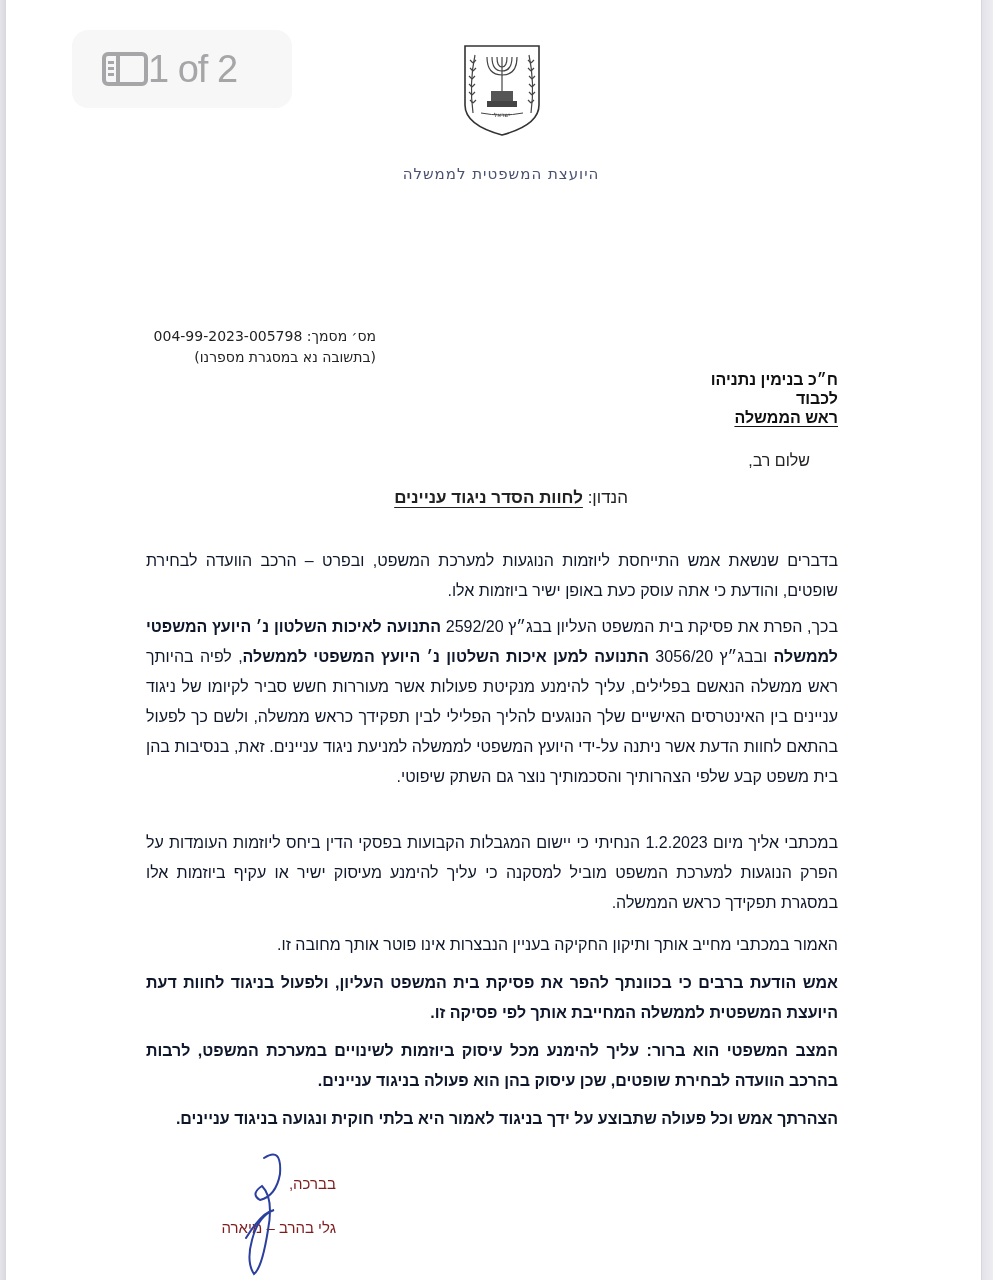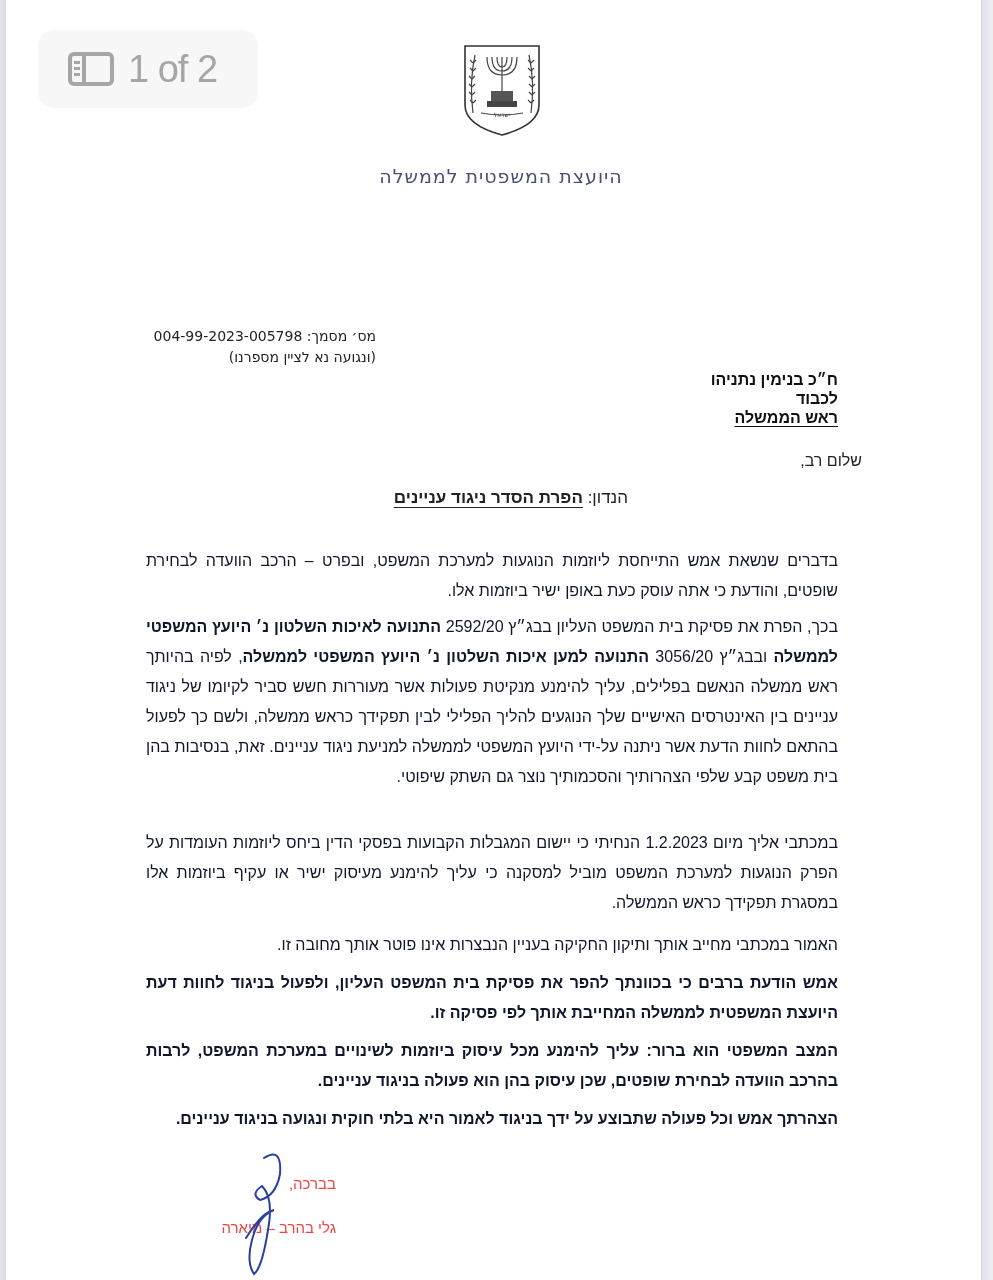--- a/index.html
+++ b/index.html
@@ -6,69 +6,69 @@
     html, body { width: 993px; height: 1280px; overflow: hidden; background: #ffffff; }
     body { position: relative; font-family: "DejaVu Sans", sans-serif; color: #222; }
 
     .frame-left { position: absolute; left: 0; top: 0; width: 6px; height: 1280px;
       background: linear-gradient(to right, #e4e4ea, #d8d8de); }
     .frame-right { position: absolute; right: 0; top: 0; width: 12px; height: 1280px;
       background: linear-gradient(to right, #e2e2e8, #ededf2); border-left: 1px solid #d6d6dc; }
 
     .page { position: absolute; left: 6px; top: 0; width: 975px; height: 1280px; background: #fff; }
 
-    .page-indicator { position: absolute; left: 32px; top: 30px; width: 220px; height: 78px;
+    .page-indicator { position: absolute; left: 66px; top: 30px; width: 220px; height: 78px;
       background: #f7f7f8; border-radius: 16px; display: flex; align-items: center;
-      padding-left: 30px; gap: 14px; }
+      padding-left: 30px; }
     .page-indicator .pi-icon { width: 46px; height: 34px; border: 4px solid #a6a6a8;
       border-radius: 6px; position: relative; }
     .page-indicator .pi-icon::before { content: ""; position: absolute; left: 10px; top: 0;
       width: 4px; height: 100%; background: #a6a6a8; }
     .page-indicator .pi-icon i { position: absolute; left: 2px; width: 6px; height: 3px; background: #a6a6a8; }
     .page-indicator .pi-text { font-family: "Liberation Sans", sans-serif; font-size: 38px;
       color: #a6a6a8; letter-spacing: -1px; }
 
     .emblem { position: absolute; left: 455px; top: 43px; width: 82px; height: 95px; }
 
     .office-title { position: absolute; left: 300px; top: 165px; width: 390px; text-align: center;
-      direction: rtl; font-family: "DejaVu Sans", sans-serif; font-size: 19px; color: #4a5070;
+      direction: rtl; font-family: "DejaVu Sans", sans-serif; font-size: 15px; color: #4a5070;
       letter-spacing: 1px; }
 
     .rtl { direction: rtl; text-align: right; }
 
     .dateline { position: absolute; left: 140px; top: 275px; width: 230px;
       font-family: "DejaVu Sans", sans-serif; font-size: 14px; line-height: 21px; color: #222; }
     .refline { position: absolute; left: 140px; top: 326px; width: 230px;
       font-family: "DejaVu Sans", sans-serif; font-size: 14px; line-height: 21px; color: #222; }
 
     .addressee { position: absolute; left: 560px; top: 370px; width: 272px;
       font-family: "Liberation Sans", sans-serif; font-size: 16px; line-height: 19px; font-weight: bold; color: #111; }
     .addressee .u { text-decoration: underline; text-underline-offset: 3px; }
 
-    .greeting { position: absolute; left: 584px; top: 452px; width: 272px;
+    .greeting { position: absolute; left: 532px; top: 452px; width: 272px;
       font-family: "Liberation Sans", sans-serif; font-size: 16px; color: #222; }
 
     .subject { position: absolute; left: 200px; top: 488px; width: 422px;
       font-family: "Liberation Sans", sans-serif; font-size: 17px; color: #222; }
     .subject b { text-decoration: underline; text-underline-offset: 4px; }
 
     .body-text { position: absolute; left: 140px; width: 692px;
       font-family: "Liberation Sans", sans-serif; font-size: 16px; line-height: 30px;
       color: #0f172a; text-align: justify; text-align-last: right; direction: rtl; }
     .body-text.bold { font-weight: bold; }
     .p1 { top: 546px; }
     .p2 { top: 612px; }
     .p3 { top: 828px; }
     .p4 { top: 930px; text-align: right; }
     .p5 { top: 968px; }
     .p6 { top: 1036px; }
     .p7 { top: 1104px; text-align: right; }
 
     .closing { position: absolute; left: 200px; top: 1162px; width: 130px;
-      font-family: "Liberation Sans", sans-serif; font-size: 15px; line-height: 44px; color: #ef4444; }
+      font-family: "Liberation Sans", sans-serif; font-size: 15px; line-height: 44px; color: #7f1d1d; }
 
     .signature { position: absolute; left: 218px; top: 1150px; width: 80px; height: 130px; pointer-events: none; }
   </style>
 </head>
 <body>
 
 <div class="frame-left"></div>
 <div class="frame-right"></div>
 
 <div class="page">
@@ -103,34 +103,34 @@
   </svg>
 
   <div class="office-title">היועצת המשפטית לממשלה</div>
 
 
   <div class="refline rtl">
     <div>
       <span>מס׳ מסמך:</span>
       <span>004-99-2023-005798</span>
     </div>
-    <div>(ונגועה נא לציין מספרנו)</div>
+    <div>(בתשובה נא במסגרת מספרנו)</div>
   </div>
 
   <div class="addressee rtl">
     <div>ח״כ בנימין נתניהו</div>
     <div>לכבוד</div>
     <div class="u">ראש הממשלה</div>
   </div>
 
   <div class="greeting rtl">שלום רב,</div>
 
   <div class="subject rtl">
     <span>הנדון:</span>
-    <b>הפרת הסדר ניגוד עניינים</b>
+    <b>לחוות הסדר ניגוד עניינים</b>
   </div>
 
   <div class="body-text p1">בדברים שנשאת אמש התייחסת ליוזמות הנוגעות למערכת המשפט, ובפרט – הרכב הוועדה לבחירת שופטים, והודעת כי אתה עוסק כעת באופן ישיר ביוזמות אלו.</div>
 
   <div class="body-text p2"><span>בכך, הפרת את פסיקת בית המשפט העליון בבג״ץ 2592/20 </span><b>התנועה לאיכות השלטון נ׳ היועץ המשפטי לממשלה</b><span> ובבג״ץ 3056/20 </span><b>התנועה למען איכות השלטון נ׳ היועץ המשפטי לממשלה</b><span>, לפיה בהיותך ראש ממשלה הנאשם בפלילים, עליך להימנע מנקיטת פעולות אשר מעוררות חשש סביר לקיומו של ניגוד עניינים בין האינטרסים האישיים שלך הנוגעים להליך הפלילי לבין תפקידך כראש ממשלה, ולשם כך לפעול בהתאם לחוות הדעת אשר ניתנה על-ידי היועץ המשפטי לממשלה למניעת ניגוד עניינים. זאת, בנסיבות בהן בית משפט קבע שלפי הצהרותיך והסכמותיך נוצר גם השתק שיפוטי.</span></div>
 
   <div class="body-text p3">במכתבי אליך מיום 1.2.2023 הנחיתי כי יישום המגבלות הקבועות בפסקי הדין ביחס ליוזמות העומדות על הפרק הנוגעות למערכת המשפט מוביל למסקנה כי עליך להימנע מעיסוק ישיר או עקיף ביוזמות אלו במסגרת תפקידך כראש הממשלה.</div>
   <div class="body-text p4">האמור במכתבי מחייב אותך ותיקון החקיקה בעניין הנבצרות אינו פוטר אותך מחובה זו.</div>
   <div class="body-text bold p5">אמש הודעת ברבים כי בכוונתך להפר את פסיקת בית המשפט העליון, ולפעול בניגוד לחוות דעת היועצת המשפטית לממשלה המחייבת אותך לפי פסיקה זו.</div>
   <div class="body-text bold p7">הצהרתך אמש וכל פעולה שתבוצע על ידך בניגוד לאמור היא בלתי חוקית ונגועה בניגוד עניינים.</div>

